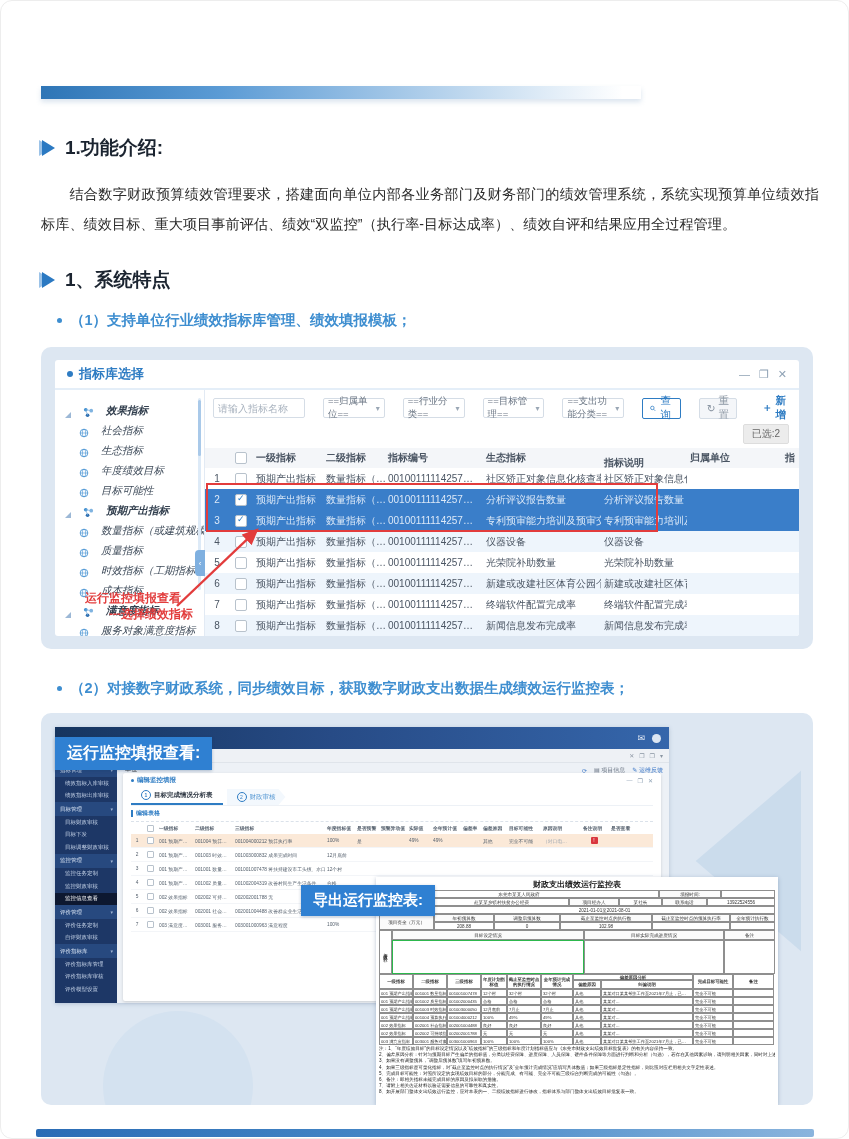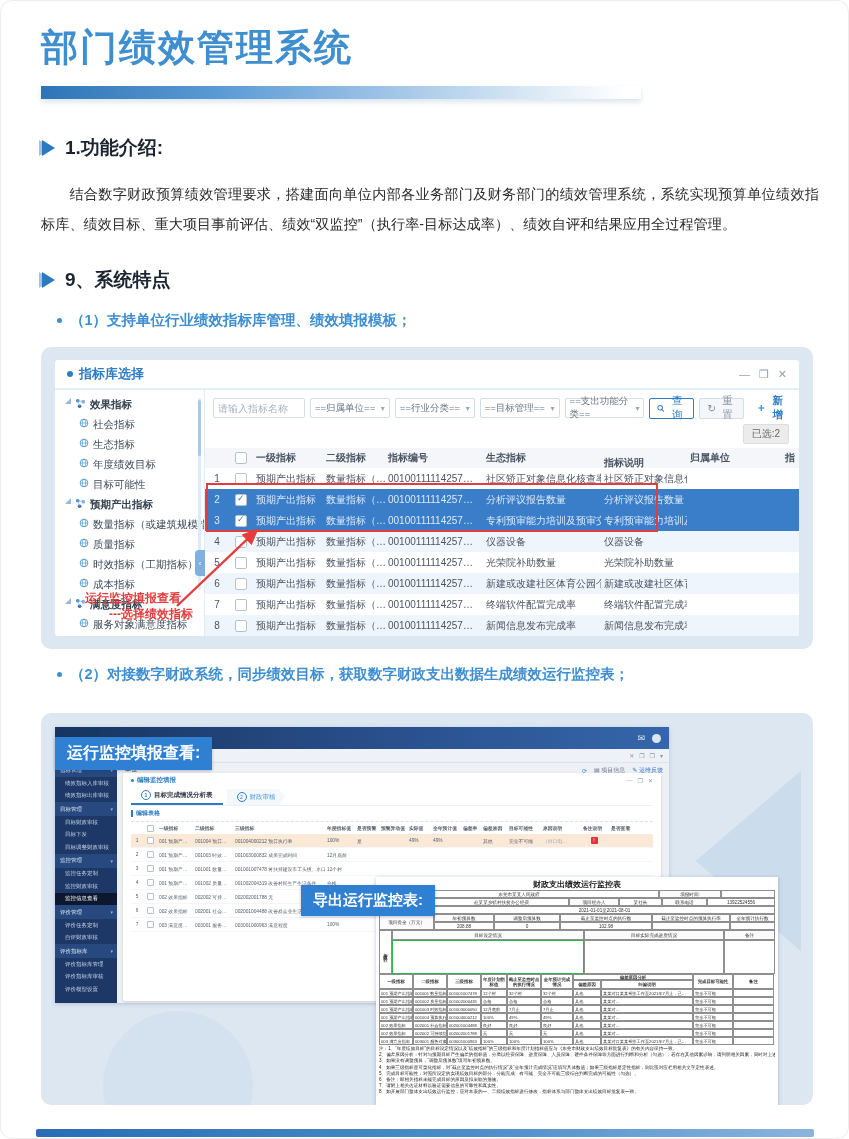--- a/index.html
+++ b/index.html
@@ -12,50 +12,50 @@
             box-shadow:0 3px 5px rgba(110,150,190,.25);}
   .sec{position:absolute;left:38px;display:flex;align-items:center;gap:10px;}
   .sec.s1{top:134px;}.sec.s2{top:266px;}
   .play{position:relative;width:16px;height:18px;}
   .play .t2{position:absolute;left:0;top:1px;width:0;height:0;border:8px solid transparent;border-left:13px solid #9cc3e8;border-right:0;}
   .play .t1{position:absolute;left:3px;top:1px;width:0;height:0;border:8px solid transparent;border-left:13px solid #2b79c2;border-right:0;}
   .sec .st{font-size:19px;font-weight:bold;color:#1b2430;}
   .para{position:absolute;left:40px;top:178px;width:778px;font-size:14.2px;color:#2b2b2b;line-height:30px;text-indent:2em;text-align:justify;}
   .bullet{position:absolute;left:56px;display:flex;align-items:center;gap:8px;color:#3e8ed0;font-size:14.5px;font-weight:bold;}
   .bullet .bdot{width:5px;height:5px;border-radius:50%;background:#3e8ed0;flex:none;}
-  .bullet.b1{top:310px;}.bullet.b2{top:664px;justify-content:flex-end;}
+  .bullet.b1{top:310px;}.bullet.b2{top:678px;justify-content:flex-end;}
   .card{position:absolute;left:40px;width:772px;background:#dde7f2;border-radius:10px;overflow:hidden;}
   .card1{top:346px;height:302px;}
   .card2{top:712px;height:392px;}
   .footbar{position:absolute;left:35px;bottom:1px;width:778px;height:8px;border-radius:2px;
            background:linear-gradient(90deg,#2a6cb5,#4b8cc9 55%,#8ab4dd);}
   
   .win1{position:absolute;left:14px;top:13px;width:744px;height:276px;background:#fff;border-radius:3px;overflow:hidden;}
   .w1-head{height:28px;display:flex;align-items:center;justify-content:space-between;padding:0 12px;border-bottom:2px solid #e4eef8;}
   .w1-title{display:flex;align-items:center;gap:6px;color:#2e7cc3;font-size:13px;font-weight:bold;}
   .bluedot{width:6px;height:6px;border-radius:50%;background:#2e7cc3;}
   .wctrls{display:flex;gap:9px;color:#8fa2b5;font-size:11px;}
   .wctrls span{cursor:pointer;}
   .w1-body{position:absolute;top:30px;left:0;right:0;bottom:0;display:flex;}
   .tree{position:relative;width:150px;border-right:1px solid #e2eaf4;padding:8px 0 0 8px;box-sizing:border-box;font-size:10.5px;color:#3d4a59;flex:none;}
-  .titem{height:20px;display:flex;align-items:flex-start;gap:4px;padding-left:16px;white-space:nowrap;overflow:hidden;cursor:pointer;}
+  .titem{height:20px;display:flex;align-items:flex-end;gap:12px;padding-left:16px;white-space:nowrap;overflow:hidden;cursor:pointer;font-style:italic;}
   .titem.tparent{padding-left:2px;font-weight:bold;color:#33404f;}
   .texp{display:none;width:0;height:0;border-left:6px solid transparent;border-bottom:6px solid #9cb8d6;flex:none;}
   .tparent .texp{display:block;}
   .tico{display:none;flex:none;line-height:0;}
   .tparent .tico-p{display:block;}
   .titem:not(.tparent) .tico-c{display:block;}
   .tscroll{position:absolute;right:3px;top:8px;bottom:46px;width:3px;background:#ddeaf7;border-radius:2px;}
   .tthumb{position:absolute;right:3px;top:10px;width:3px;height:56px;background:#a9c9e9;border-radius:2px;}
   .ttab{position:absolute;right:-1px;top:160px;width:10px;height:26px;background:#7fb0e0;border-radius:4px 0 0 4px;color:#fff;font-size:8px;display:flex;align-items:center;justify-content:center;cursor:pointer;}
   .anno{position:absolute;left:30px;top:200px;color:#e23c3c;font-size:12px;font-weight:bold;line-height:16px;white-space:nowrap;}
   .anno .a2{padding-left:24px;}
   .arrow1{position:absolute;left:0;top:0;width:744px;height:276px;pointer-events:none;}
   .r1{position:relative;flex:1;overflow:hidden;}
-  .tb1{display:flex;align-items:center;gap:5px;margin:6px 6px 0 8px;height:24px;}
+  .tb1{display:flex;align-items:center;gap:18px;margin:6px 6px 0 8px;height:24px;}
   .inp{width:92px;height:20px;border:1px solid #d5dde6;border-radius:2px;font-size:10px;padding:0 4px;color:#333;box-sizing:border-box;}
   .inp::placeholder{color:#a9b3bf;}
   .selhost{display:contents;}
   .sel{width:90px;height:20px;border:1px solid #d5dde6;border-radius:2px;display:flex;align-items:center;justify-content:space-between;padding:0 4px;font-size:9.5px;color:#6b7684;box-sizing:border-box;cursor:pointer;background:#fff;}
   .sel::after{content:"▾";color:#9aa7b5;font-size:8px;}
   .btn{height:21px;border-radius:2px;font-size:10.5px;display:flex;align-items:center;gap:3px;padding:0 7px;cursor:pointer;border:1px solid transparent;background:#fff;font-family:inherit;}
   .bq{border-color:#2e7cc3;color:#2e7cc3;}
   .br{border-color:#d5dde6;color:#8b96a3;background:#f4f6f9;}
   .ba{border:none;color:#2e7cc3;font-weight:bold;margin-left:auto;}
   .badge{position:absolute;right:10px;top:34px;background:#ececec;border:1px solid #ddd;color:#666;font-size:10px;padding:2px 8px;border-radius:2px;}
@@ -166,38 +166,37 @@
   .xrow{display:flex;}
   .xrow .xc{height:8px;font-size:4.2px;justify-content:flex-start;padding-left:1px;}
   .x-notes{margin-top:1px;font-size:4.6px;color:#222;line-height:6.2px;}
   .x-note{white-space:nowrap;overflow:hidden;}
 </style>
 </head>
 <body>
 
 <div class="page">
 
-  <div class="h1">部门绩效管理系统</div>
   <div class="titlebar"></div>
 
   <div class="sec s1">
     <span class="play">
         <span class="t2"></span>
         <span class="t1"></span>
       </span>
     <span class="st">1.功能介绍:</span>
   </div>
   <div class="para">结合数字财政预算绩效管理要求，搭建面向单位内部各业务部门及财务部门的绩效管理系统，系统实现预算单位绩效指标库、绩效目标、重大项目事前评估、绩效“双监控”（执行率-目标达成率）、绩效自评和结果应用全过程管理。</div>
 
   <div class="sec s2">
     <span class="play">
         <span class="t2"></span>
         <span class="t1"></span>
       </span>
-    <span class="st">9、系统特点</span>
+    <span class="st">1、系统特点</span>
   </div>
 
   <div class="bullet b1">
     <span class="bdot"></span>
     <span>（1）支持单位行业绩效指标库管理、绩效填报模板；</span>
   </div>
 
   <div class="card card1">
     <div class="win1">
       <div class="w1-head">

